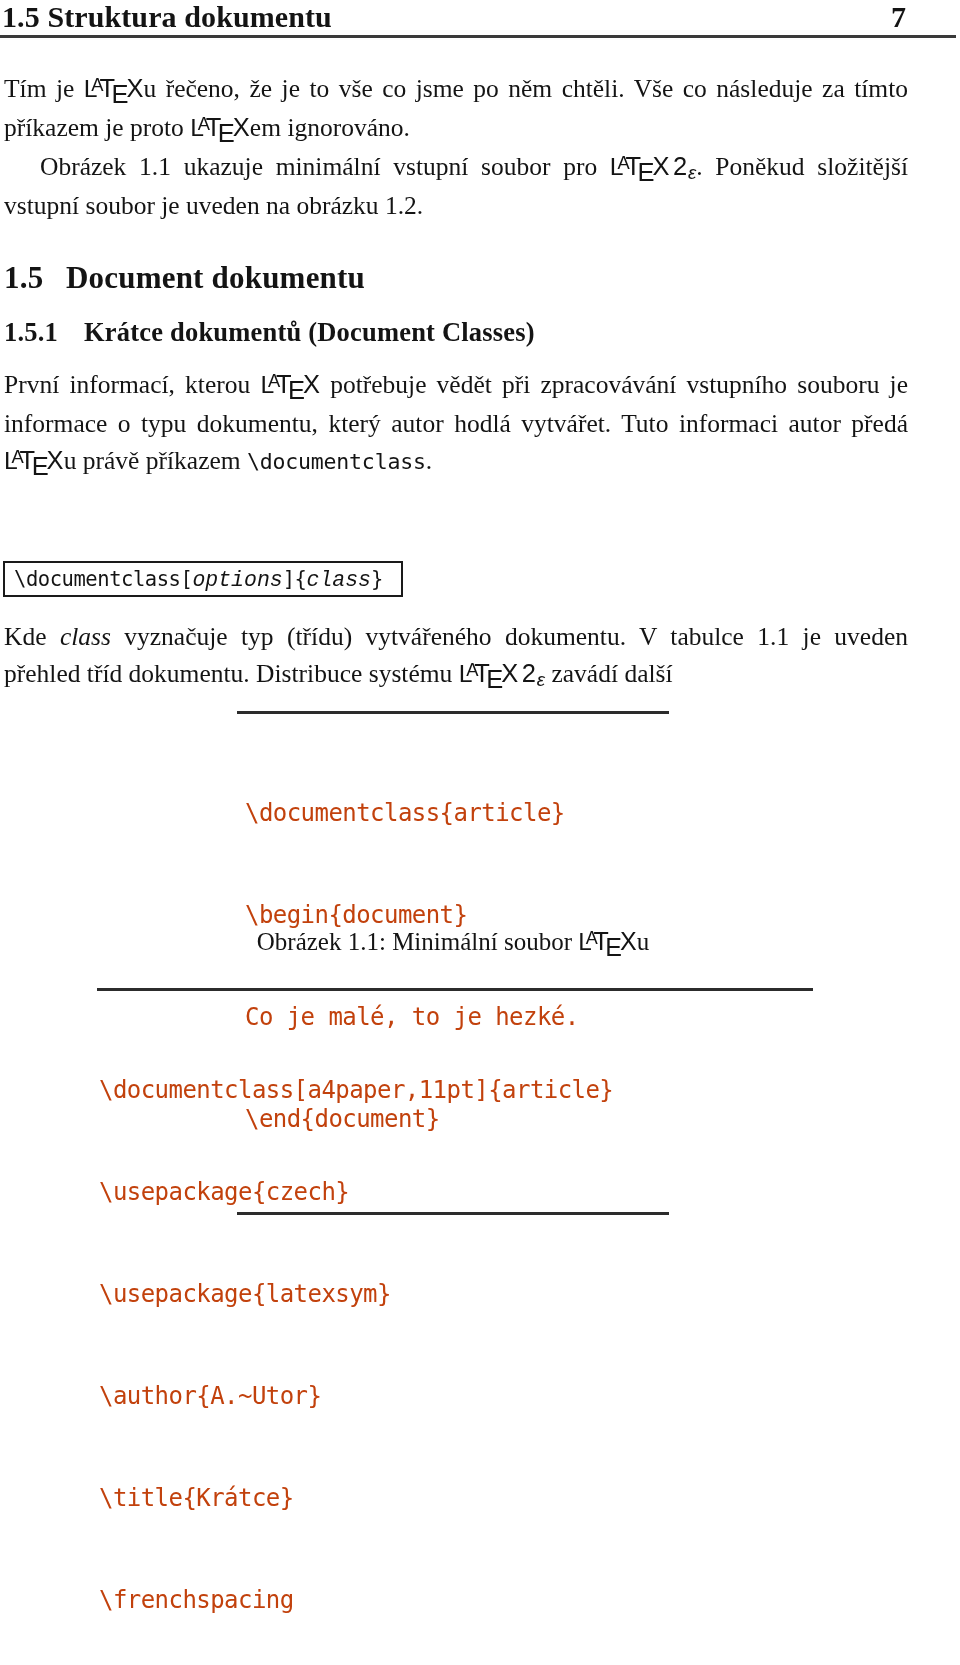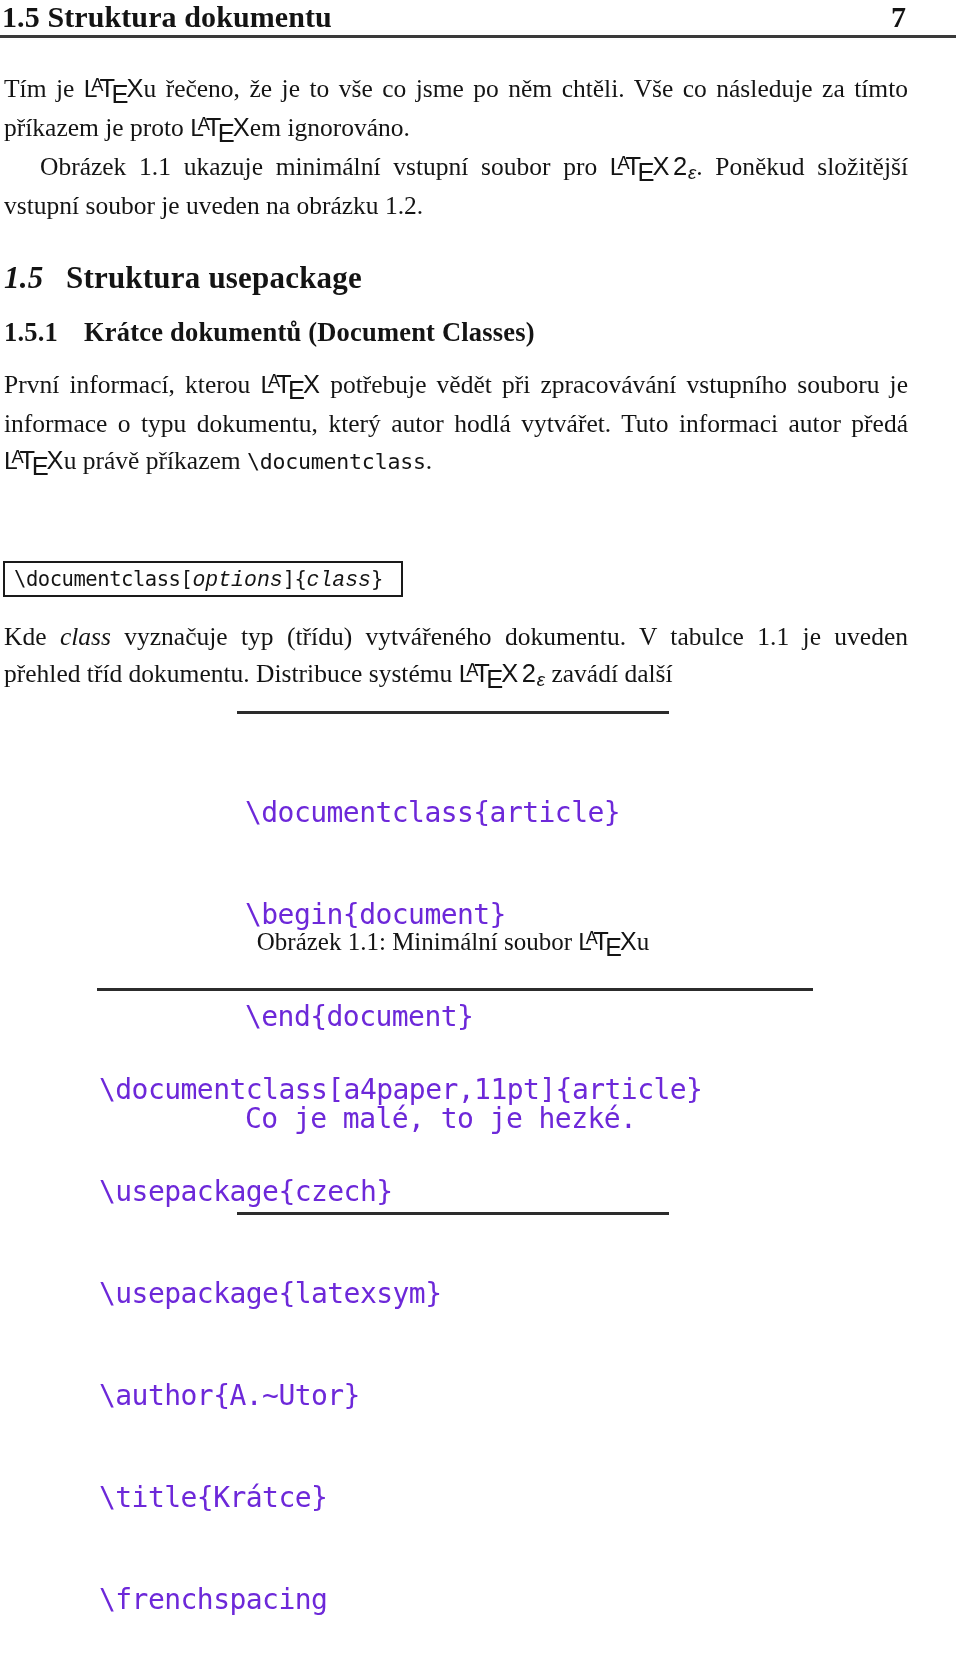--- a/index.html
+++ b/index.html
@@ -88,21 +88,21 @@
     line-height: 40px;
     letter-spacing: 0.2px;
   }
   h3.subsec {
     margin: 0;
     font-size: 26.5px;
     font-weight: bold;
     line-height: 36px;
     letter-spacing: 0.2px;
   }
-  .sec-num { display: inline-block; min-width: 62px; font-style: italic; }
+  .sec-num { display: inline-block; min-width: 62px; }
   .subsec-num { display: inline-block; min-width: 80px; }
 
   
   .latex { white-space: nowrap; font-family: Liberation Sans, sans-serif; }
   .latex .la {
     font-size: 0.97em;
   }
   .latex .a {
     font-size: 0.72em;
     position: relative;
@@ -162,25 +162,25 @@
   
   .figure { position: absolute; }
 
   .fig-rule {
     height: 3px;
     background: #2c2c2c;
   }
 
   .code-block {
     font-family: "DejaVu Sans Mono", "Liberation Mono", monospace;
-    font-size: 28px;
+    font-size: 24px;
     line-height: 34px;
     letter-spacing: -0.55px;
     white-space: pre;
-    color: #6d28d9;
+    color: #c2410c;
   }
   .code-block .line { display: block; height: 34px; }
 
   .fig-caption {
     font-size: 25px;
     line-height: 34px;
     text-align: center;
     white-space: nowrap;
   }
 
@@ -226,21 +226,21 @@
   </div>
 
   <div class="content">
 
     <p class="para"><span>Tím je </span><span class="latex"><span class="la">L</span><span class="a">A</span><span class="te">T</span><span class="e">E</span><span>X</span></span><span>u řečeno, že je to vše co jsme po něm chtěli. Vše co následuje za tímto příkazem je proto </span><span class="latex"><span class="la">L</span><span class="a">A</span><span class="te">T</span><span class="e">E</span><span>X</span></span><span>em ignorováno.</span></p>
 
     <p class="para indent"><span>Obrázek 1.1 ukazuje minimální vstupní soubor pro </span><span class="latex"><span class="la">L</span><span class="a">A</span><span class="te">T</span><span class="e">E</span><span>X</span><span class="two">2</span><span class="eps">ε</span></span><span>. Poněkud složitější vstupní soubor je uveden na obrázku 1.2.</span></p>
 
     <div class="gap-md"></div>
 
-    <h2 class="sec"><span class="sec-num">1.5</span><span>Struktura usepackage</span></h2>
+    <h2 class="sec"><span class="sec-num">1.5</span><span>Document dokumentu</span></h2>
 
     <div class="gap-sm"></div>
 
     <h3 class="subsec"><span class="subsec-num">1.5.1</span><span>Krátce dokumentů (Document Classes)</span></h3>
 
     <div class="gap-sm"></div>
 
     <p class="para"><span>První informací, kterou </span><span class="latex"><span class="la">L</span><span class="a">A</span><span class="te">T</span><span class="e">E</span><span>X</span></span><span> potřebuje vědět při zpracovávání vstupního souboru je informace o typu dokumentu, který autor hodlá vytvářet. Tuto informaci autor předá </span><span class="latex"><span class="la">L</span><span class="a">A</span><span class="te">T</span><span class="e">E</span><span>X</span></span><span>u právě příkazem </span><span class="tt">\documentclass</span><span>.</span></p>
 
   </div>
@@ -251,22 +251,22 @@
 
   <div style="position:absolute; left:4px; top:618px; width:904px;">
     <p class="para"><span>Kde </span><i>class</i><span> vyznačuje typ (třídu) vytvářeného dokumentu. V tabulce 1.1 je uveden přehled tříd dokumentu. Distribuce systému </span><span class="latex"><span class="la">L</span><span class="a">A</span><span class="te">T</span><span class="e">E</span><span>X</span><span class="two">2</span><span class="eps">ε</span></span><span> zavádí další</span></p>
   </div>
 
   <div class="figure" id="figure-1-1">
     <div class="fig-rule"></div>
     <div class="code-block">
       <span class="line">\documentclass{article}</span>
       <span class="line">\begin{document}</span>
+      <span class="line">Co je malé, to je hezké.</span>
       <span class="line">\end{document}</span>
-      <span class="line">Co je malé, to je hezké.</span>
     </div>
     <div class="fig-rule"></div>
     <div class="fig-caption"><span>Obrázek 1.1: Minimální soubor </span><span class="latex"><span class="la">L</span><span class="a">A</span><span class="te">T</span><span class="e">E</span><span>X</span></span><span>u</span></div>
   </div>
 
   <div class="figure" id="figure-1-2">
     <div class="fig-rule"></div>
     <div class="code-block">
       <span class="line">\documentclass[a4paper,11pt]{article}</span>
       <span class="line">\usepackage{czech}</span>

